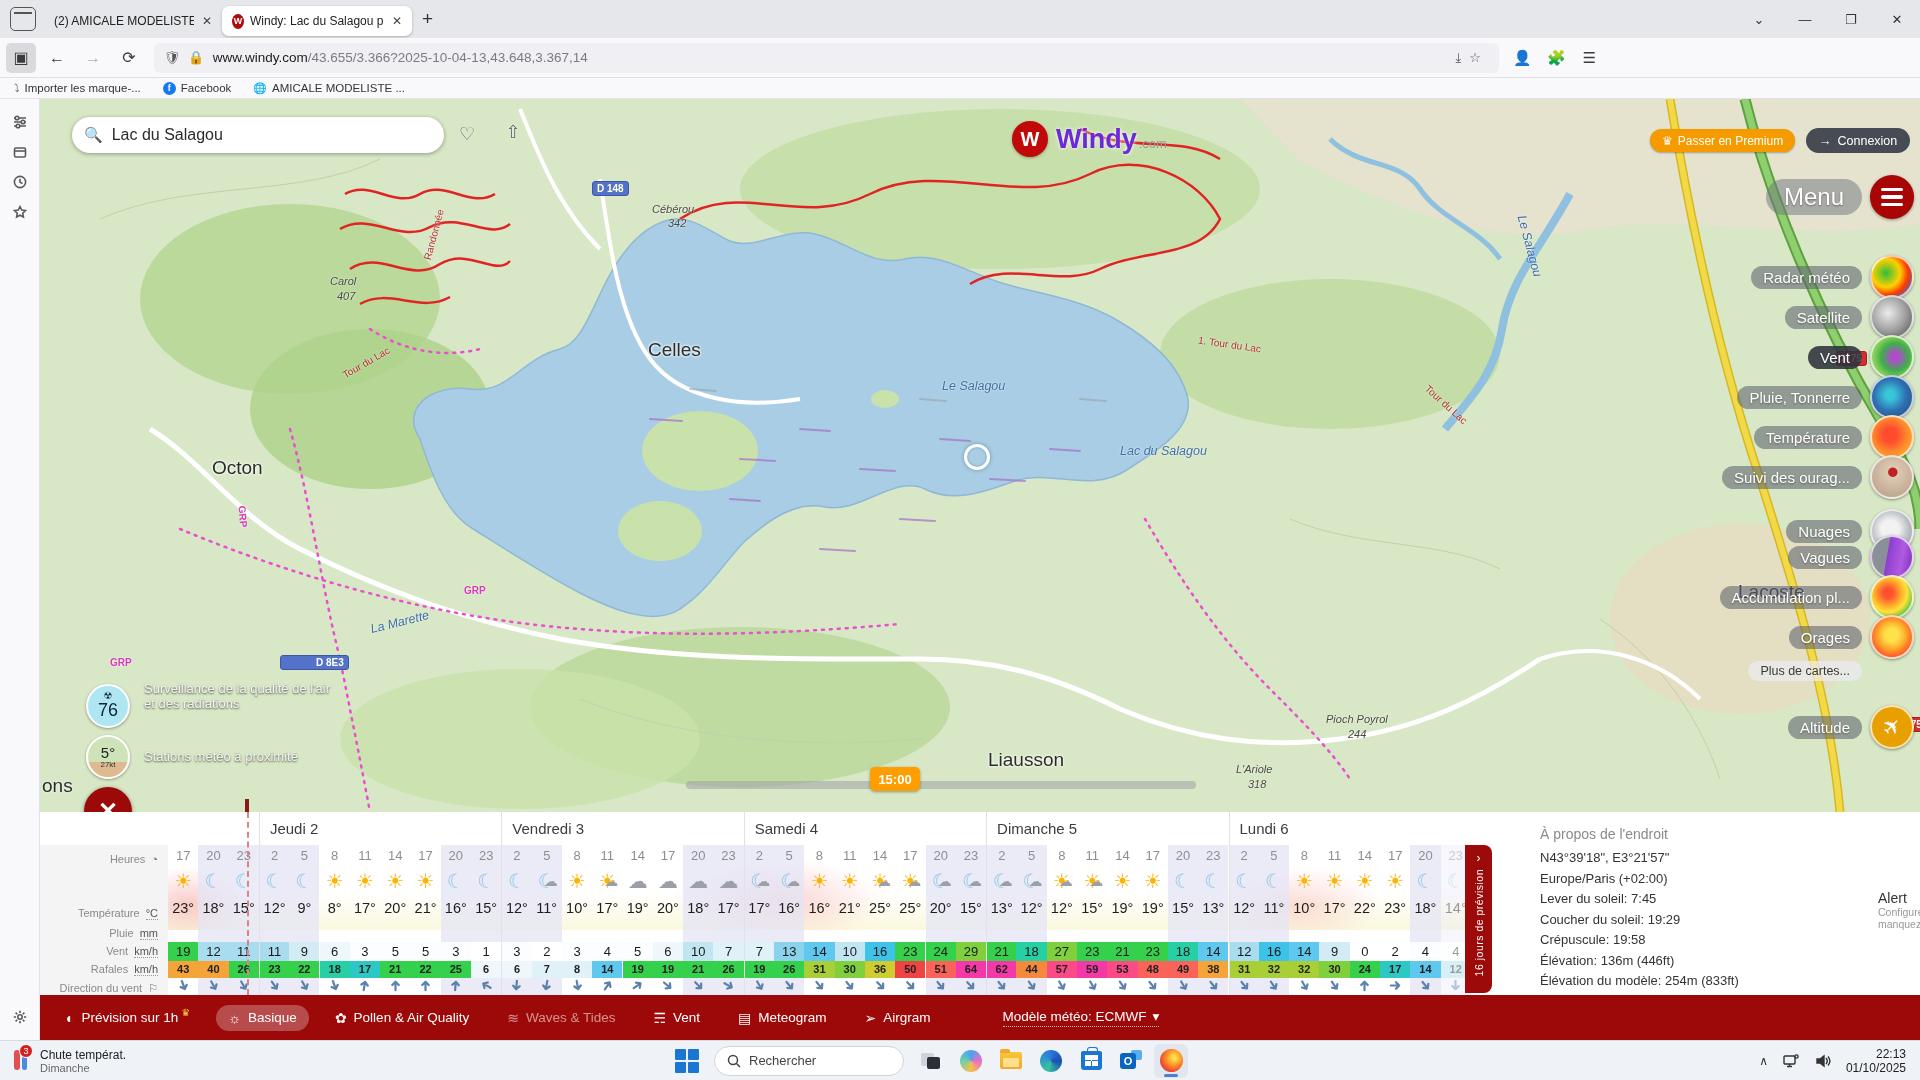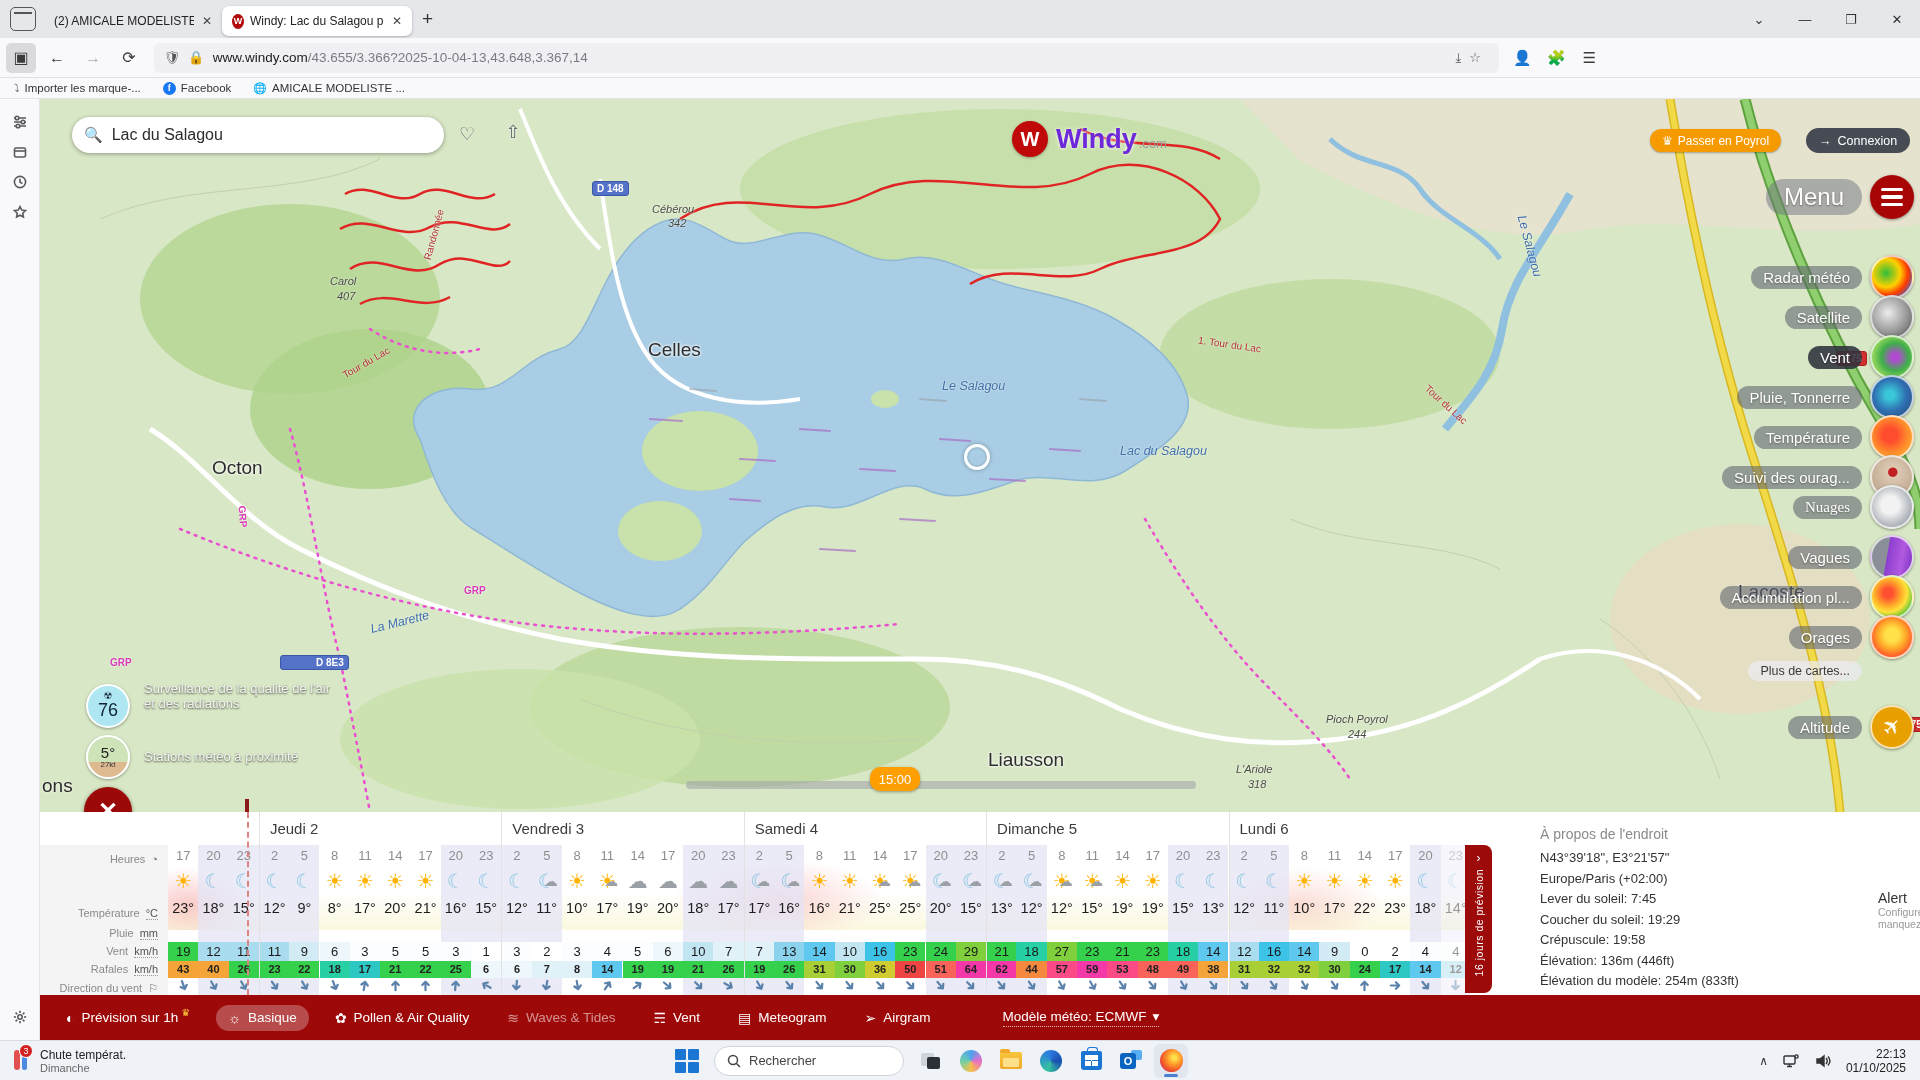--- a/index.html
+++ b/index.html
@@ -92,21 +92,21 @@
   #aq .tre { font-size:10px; line-height:9px;}
   #aq .v { font-size:18px; }
   #station { left:46px; top:636px; background:linear-gradient(#cfe3b9 62%, #ddba90 62%); }
   #station .t { font-size:15px; color:#222; line-height:15px;}
   #station .k { font-size:8px; color:#333;}
   .ovl-label { position:absolute; font-size:13px; color:#f2f2f2; text-shadow:0 1px 2px rgba(0,0,0,.7); width:190px; line-height:15px;}
   #closeovl { left:44px; top:688px; width:48px; height:48px; background:#9c0909; border:none; color:#fff; font-size:24px; font-weight:bold; display:flex; align-items:center; justify-content:center; border-radius:50%; position:absolute; box-shadow:0 1px 4px rgba(0,0,0,.4);}
   #townfrag { left:2px; top:676px; font-size:19px; color:#2c2c2c; text-shadow:0 0 3px #fff; position:absolute;}
 
   #timetrack { position:absolute; left:646px; top:682px; width:510px; height:8px; background:rgba(160,160,165,.55); border-radius:4px;}
-  #timepill { position:absolute; left:830px; top:668px; width:50px; height:24px; background:#ff9e00; border-radius:10px; color:#fff; font-size:13px; font-weight:normal; display:flex; align-items:center; justify-content:center; box-shadow:0 1px 3px rgba(0,0,0,.35);}
+  #timepill { position:absolute; left:830px; top:668px; width:50px; height:24px; background:#ff9e00; border-radius:5px; color:#fff; font-size:13px; font-weight:bold; display:flex; align-items:center; justify-content:center; box-shadow:0 1px 3px rgba(0,0,0,.35);}
   #nowtick { position:absolute; left:205px; top:700px; width:4px; height:13px; background:#8a1a1a; }
 
   
   #panel { left:40px; top:812px; width:1880px; height:186px; background:#fff; }
   #labelcol { position:absolute; left:0; top:33px; width:128px; height:150px; background:#f4f4f4; }
   .rowlab { position:absolute; right:10px; font-size:11px; color:#8a8a8a; display:flex; gap:6px; align-items:baseline; white-space:nowrap;}
   .rowlab .unit { color:#555; border-bottom:1px dotted #999; font-size:11px;}
   .rowlab .ric { color:#777; }
   #daysrow { position:absolute; left:128px; top:0; width:1332px; height:33px; }
   .dayhead { position:absolute; top:0; height:33px; border-left:1px solid #e2e2e2; font-size:15px; color:#3c3c3c; padding:8px 0 0 10px; }
@@ -397,21 +397,21 @@
     <div class="mapbtn" style="left:412px; top:20px;">♡</div>
     <div class="mapbtn" style="left:458px; top:18px;">⇧</div>
 
     <div id="windylogo">
       <div class="ball">W</div>
       <span class="wname">Windy</span>
       <span class="wcom">.com</span>
     </div>
     <div id="btn-premium">
       <span>♛</span>
-      <span>Passer en Poyrol</span>
+      <span>Passer en Premium</span>
     </div>
     <div id="btn-login">
       <span>→</span>
       <span>Connexion</span>
     </div>
 
     <div id="menurail">
         <div class="mitem" style="top: 18px;">
           <span class="mpill menu">Menu</span>
           <span class="thumb th-menu">
@@ -437,21 +437,21 @@
           <span class="thumb th-pluie"></span>
         </div>
         <div class="mitem" style="top: 258px;">
           <span class="mpill">Température</span>
           <span class="thumb th-temp"></span>
         </div>
         <div class="mitem" style="top: 298px;">
           <span class="mpill">Suivi des ourag...</span>
           <span class="thumb th-ourag"></span>
         </div>
-        <div class="mitem" style="top: 328px; font-family: Liberation Serif, serif;">
+        <div class="mitem" style="top: 352px;">
           <span class="mpill">Nuages</span>
           <span class="thumb th-nuages"></span>
         </div>
         <div class="mitem" style="top: 378px;">
           <span class="mpill">Vagues</span>
           <span class="thumb th-vagues"></span>
         </div>
         <div class="mitem" style="top: 418px;">
           <span class="mpill">Accumulation pl...</span>
           <span class="thumb th-accum"></span>

